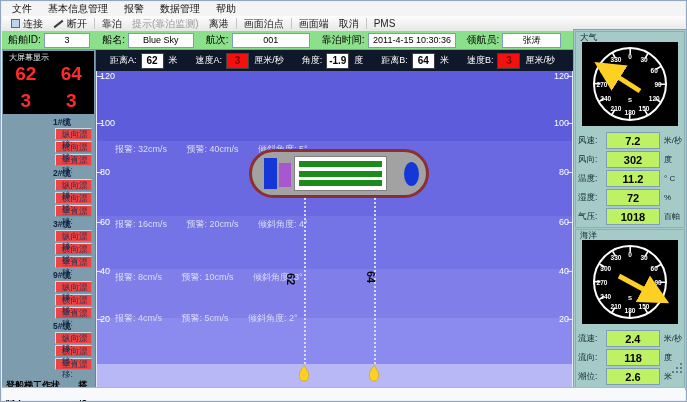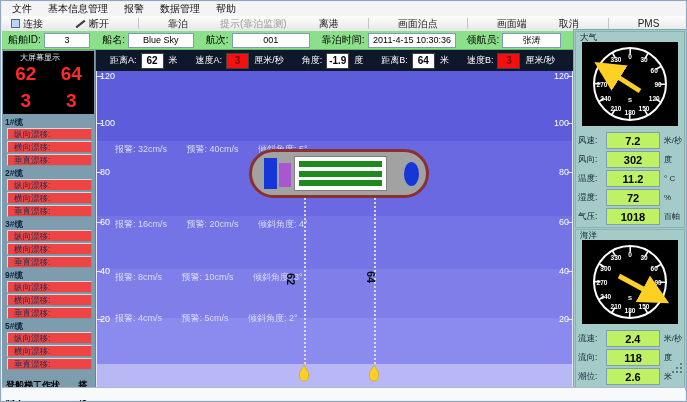--- a/index.html
+++ b/index.html
@@ -1,36 +1,36 @@
 <!DOCTYPE html>
 <html><head>
 <meta charset="utf-8">
 <style>
   html,body{margin:0;padding:0;background:#cfd9e6;font-family:"Liberation Sans","DejaVu Sans",sans-serif;}
   #app{position:relative;width:687px;height:402px;background:#e9eef5;border:1px solid #8fa8c0;box-sizing:border-box;overflow:hidden;}
   
   .menubar{position:absolute;left:1px;top:1px;right:1px;height:14px;background:#f4f4f4;display:flex;align-items:center;gap:16px;padding-left:10px;font-size:10px;color:#111;}
   .menu-item{cursor:default;}
-  .toolbar{position:absolute;left:1px;top:15px;right:1px;height:15px;background:linear-gradient(#fdfdfd,#e7e7e7);border-bottom:1px solid #cfcfcf;display:flex;align-items:center;font-size:10px;color:#222;padding-left:4px;gap:22px;}
+  .toolbar{position:absolute;left:1px;top:15px;right:1px;height:15px;background:linear-gradient(#fdfdfd,#e7e7e7);border-bottom:1px solid #cfcfcf;display:flex;align-items:center;font-size:10px;color:#222;padding-left:4px;}
   .tb-btn{display:flex;align-items:center;gap:3px;padding:0 5px;height:13px;}
   .tb-btn.disabled{color:#9a9a9a;}
   .tb-sep{width:1px;height:11px;background:#c4c4c4;margin:0 2px;}
   .icon-plug{width:9px;height:9px;background:#bcd4ee;border:1px solid #3a6ea5;box-sizing:border-box;}
   .icon-pencil{width:11px;height:2px;background:#3c3c3c;transform:rotate(-38deg);}
   
   .green-bar{position:absolute;left:1px;top:30px;width:571px;height:19px;background:#8ce08c;border-bottom:1px solid #62b862;display:flex;align-items:center;font-size:10px;color:#000;padding-left:6px;box-sizing:border-box;}
   .gb-label{margin-right:3px;white-space:nowrap;}
   .gb-input{background:#fff;border:1px solid #7f9db9;height:13px;display:flex;align-items:center;justify-content:center;font-size:9px;margin-right:12px;}
   .w-id{width:50px}.w-name{width:72px}.w-voy{width:86px}.w-time{width:98px;margin-right:10px}.w-pilot{width:64px}
   
   .left-col{position:absolute;left:1px;top:49px;width:94px;height:339px;background:#7d9cae;border-right:1px solid #5f87a0;box-sizing:border-box;padding:1px;}
   .display-panel{position:relative;background:#000;height:63px;margin-bottom:2px;}
-  .dp-title{position:absolute;top:1px;left:17px;font-size:8px;color:#dfe8ee;}
+  .dp-title{position:absolute;top:1px;left:6px;font-size:8px;color:#dfe8ee;}
   .dp-grid{position:absolute;left:0;right:0;top:10px;bottom:0;display:grid;grid-template-columns:1fr 1fr;grid-template-rows:1fr 1fr;place-items:center;color:#ff2a2a;font-weight:bold;font-size:19px;}
-  .cable-group{margin-bottom:1px;}
+  .cable-group{margin-bottom:1px;padding-left:48px;}
   .cg-header{font-size:8.5px;font-weight:bold;color:#0e2340;padding:1px 0 0 2px;height:10px;}
   .cg-row{background:#ef4444;border:1px solid #c9dde6;border-right-color:#7795a6;border-bottom-color:#7795a6;height:10px;line-height:10px;font-size:8.5px;color:#15304f;padding-left:6px;margin:1px 2px 1px 4px;}
   .gangway{display:flex;gap:10px;font-size:9px;font-weight:bold;color:#000;padding:8px 0 0 3px;}
   
   .chart-col{position:absolute;left:95px;top:49px;width:477px;height:339px;}
   .measure-row{height:21px;background:#0f172a;display:flex;align-items:center;font-size:9px;color:#fff;padding-left:14px;box-sizing:border-box;}
   .m-label{margin-right:4px;white-space:nowrap;}
   .m-box{background:#fff;color:#000;font-weight:bold;font-size:10px;width:46px;height:14px;display:flex;align-items:center;justify-content:center;border:1px solid #404040;margin-right:5px;}
   .m-box.alert{background:#f51010;color:#7d0000;}
   .m-unit{margin-right:18px;white-space:nowrap;}

